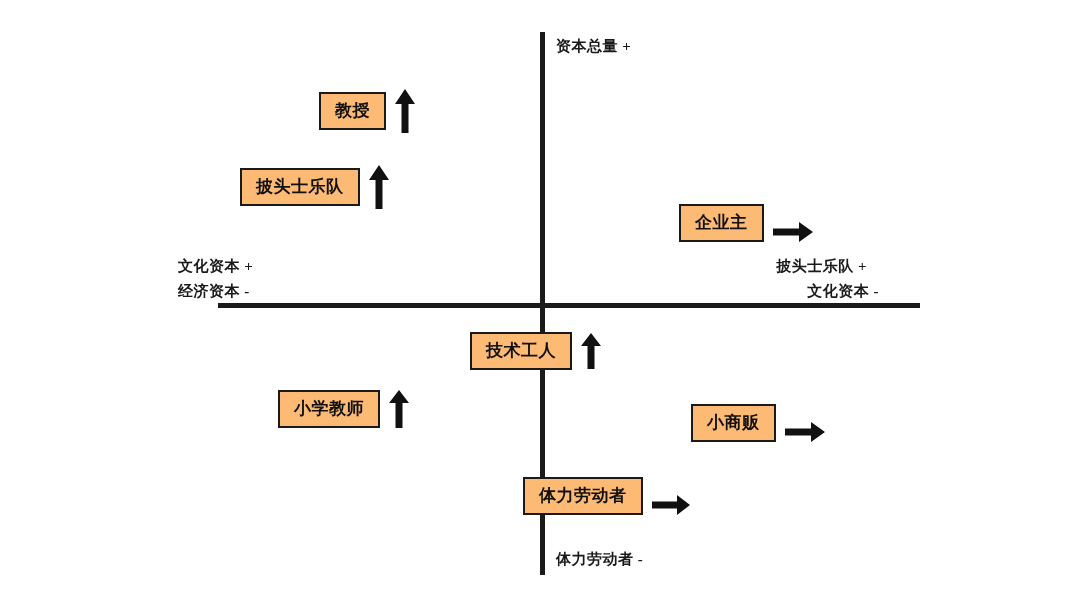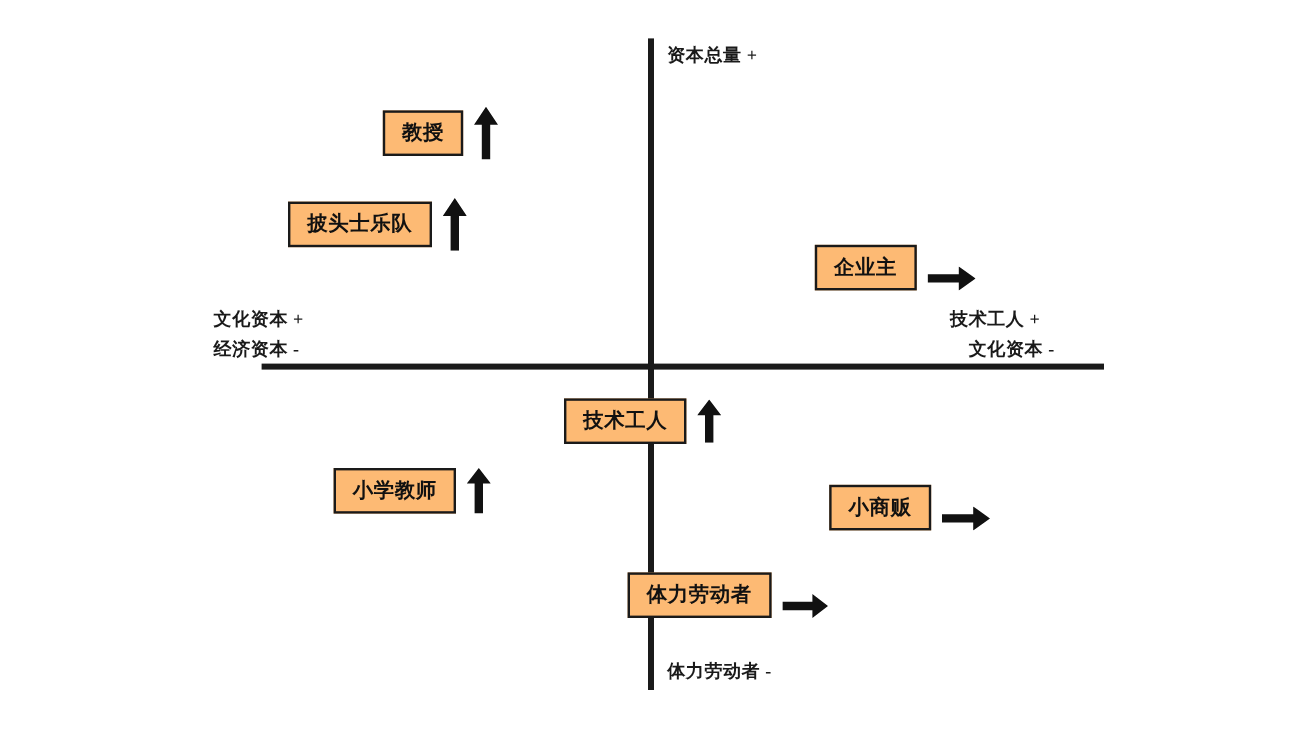--- a/index.html
+++ b/index.html
@@ -85,21 +85,21 @@
 
 <div id="canvas">
 
   <div class="axis-v"></div>
   <div class="axis-h"></div>
 
   <div class="axis-label top">资本总量 +</div>
   <div class="axis-label bottom">体力劳动者 -</div>
   <div class="axis-label left1">文化资本 +</div>
   <div class="axis-label left2">经济资本 -</div>
-  <div class="axis-label right1">技术工人 +</div>
+  <div class="axis-label right1">披头士乐队 +</div>
   <div class="axis-label right2">文化资本 -</div>
 
   <div class="node" style="left:319px; top:89px;">
     <div class="node-box">教授</div>
     <span class="arrow">
       <svg width="20" height="44" viewBox="0 0 20 44">
           <polygon points="10,0 20,15 13.5,15 13.5,44 6.5,44 6.5,15 0,15" fill="#111111"></polygon>
         </svg>
     </span>
   </div>

